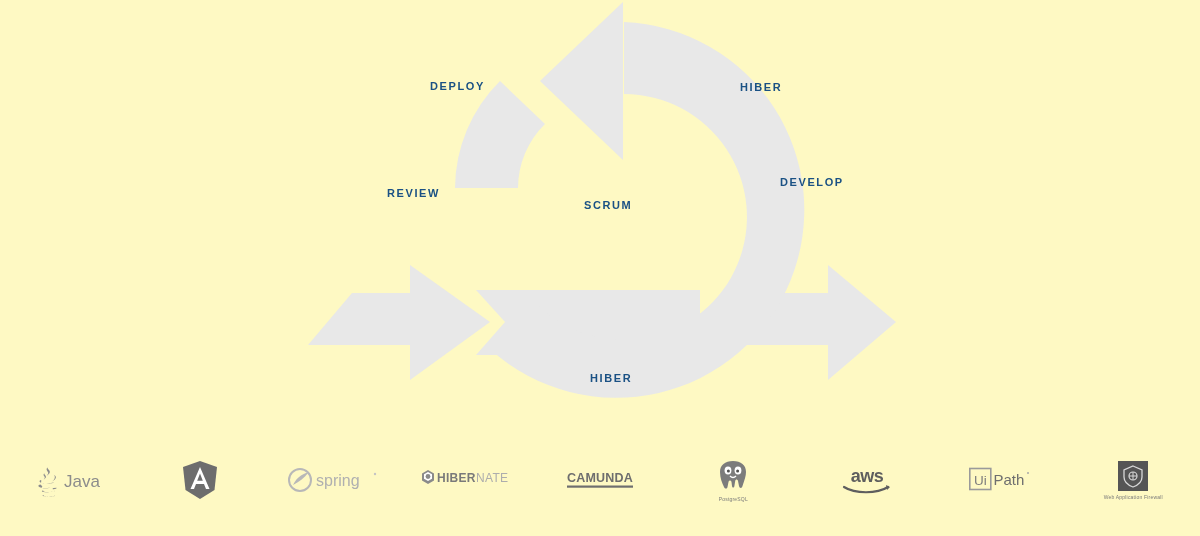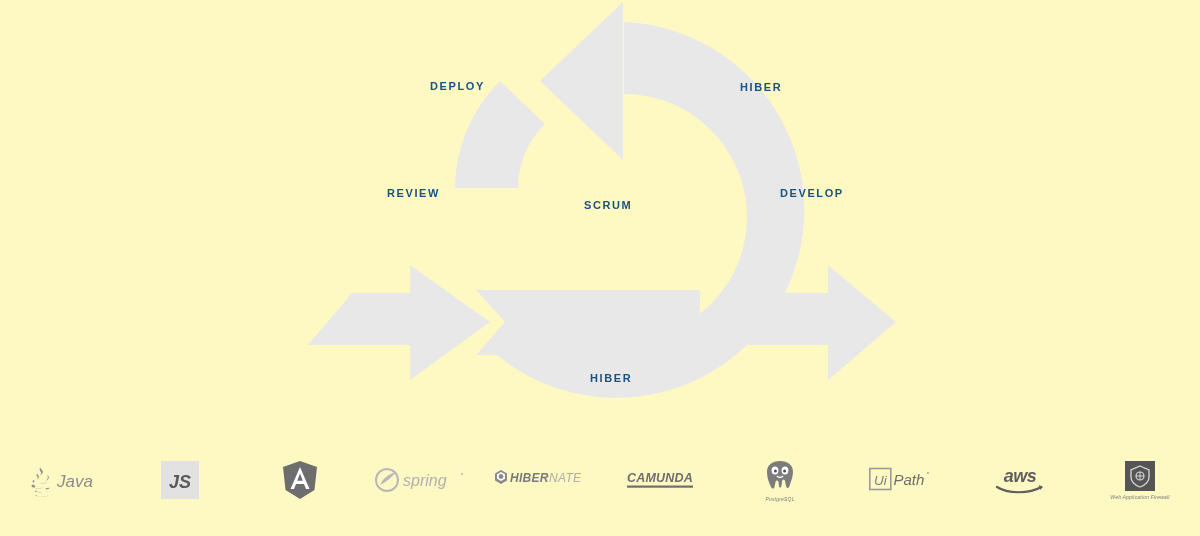--- a/index.html
+++ b/index.html
@@ -21,32 +21,31 @@
     color: #1a5184;
     font-size: 11px;
     font-weight: bold;
     letter-spacing: 1.6px;
     white-space: nowrap;
     font-family: "Liberation Sans", sans-serif;
   }
   .lbl-deploy  { left: 430px; top: 80px; }
   .lbl-test    { left: 740px; top: 81px; }
   .lbl-review  { left: 387px; top: 187px; }
-  .lbl-develop { left: 780px; top: 187px; }
+  .lbl-develop { left: 780px; top: 176px; }
   .lbl-scrum   { left: 584px; top: 199px; text-align: right; }
   .lbl-design  { left: 590px; top: 372px; }
 
   
   #logo-strip {
     position: absolute;
     left: 0; top: 440px;
     width: 1200px; height: 80px;
     display: flex;
     align-items: center;
-    font-style: italic;
   }
   .logo-cell {
     flex: 1 1 0;
     height: 80px;
     display: flex;
     flex-direction: column;
     align-items: center;
     justify-content: center;
     position: relative;
   }
@@ -131,26 +130,20 @@
           <path d="M13.4 21.6c-1.5 0.4-2.5 1.2-1.8 1.9 2.1 2 10.5 2.1 13.9 0.5 0 0-1 0.5-2.4 0.8-4.8 1-9.4 0.4-8.3-0.6 0.6-0.5 1.1-0.7-1.4-2.6z"></path>
           <path d="M26.5 24.9c0 0-1.4 0.7-1 1 1.3 0.8 4.8-0.4 4-1.2z"></path>
           <path d="M16.1 27.4c-2 0.2-1.4 1.2 0.5 1.5 4.6 0.7 11.3 0.1 11.5-1.1 0 0-0.7 0.6-2.4 0.9-3.4 0.6-7.9 0.4-9-0.3-0.5-0.3-0.3-0.6-0.6-1z"></path>
           <path d="M26.8 11.8c0 0 3.2 2.7-1.5 6.6 3.8-2 5-4.8 1.5-6.6z"></path>
           <path d="M16 32.1c-1.3 0.9 0.6 1.4 3.9 1.5 4.5 0.2 8.2-0.5 8.2-1.2 0 0-0.8 0.5-2.1 0.8-3.6 0.8-8.6 0.4-9.2-0.4-0.2-0.3-0.3-0.5-0.8-0.7z"></path>
         </g>
         <text x="37" y="24" font-family="'Liberation Sans', sans-serif" font-size="17" fill="#8c8c8c">Java</text>
       </svg>
     </div>
 
-    <div class="logo-cell">
-      <svg width="38" height="38" viewBox="0 0 38 38">
-        <rect x="0" y="0" width="38" height="38" fill="#e2e2e2"></rect>
-        <text x="19" y="27" text-anchor="middle" font-family="'Liberation Sans', sans-serif" font-size="18" font-weight="bold" fill="#5a5a5a">JS</text>
-      </svg>
-    </div>
 
     <div class="logo-cell">
       <svg width="38" height="40" viewBox="0 0 38 40">
         <path d="M19 1 L36 7 L33.5 30 L19 39 L4.5 30 L2 7 Z" fill="#6d6d6d"></path>
         <path d="M19 7 L9.5 29 L13 29 L15 24 L23 24 L25 29 L28.5 29 Z M19 13.5 L21.8 20.8 L16.2 20.8 Z" fill="#ffffff"></path>
       </svg>
     </div>
 
     <div class="logo-cell">
       <svg width="92" height="30" viewBox="0 0 92 30">
@@ -189,37 +182,37 @@
         <ellipse cx="12" cy="11.5" rx="3.4" ry="3.9" fill="#ffffff"></ellipse>
         <ellipse cx="22" cy="11.5" rx="3.4" ry="3.9" fill="#ffffff"></ellipse>
         <circle cx="12.4" cy="12" r="1.5" fill="#4f4f4f"></circle>
         <circle cx="21.6" cy="12" r="1.5" fill="#4f4f4f"></circle>
         <path d="M14 17 C 16 19, 18 19, 20 17" stroke="#ffffff" stroke-width="1.4" fill="none"></path>
       </svg>
       <div class="logo-caption">PostgreSQL</div>
     </div>
 
     <div class="logo-cell">
+      <svg width="52" height="32" viewBox="0 0 52 32">
+        <text x="26" y="18" text-anchor="middle" font-family="'Liberation Sans', sans-serif" font-size="18" font-weight="bold" fill="#5e5e5e" letter-spacing="-0.5">aws</text>
+        <path d="M3 23 C 14 30, 36 30, 47 23" stroke="#5e5e5e" stroke-width="2.2" fill="none" stroke-linecap="round"></path>
+        <path d="M45 21 L49 23 L46 26 Z" fill="#5e5e5e"></path>
+      </svg>
+    </div>
+
+    <div class="logo-cell">
       <svg width="62" height="26" viewBox="0 0 62 26">
         <rect x="0.8" y="1.5" width="21" height="21" fill="none" stroke="#9a9a9a" stroke-width="1.6"></rect>
         <text x="11.3" y="17.5" text-anchor="middle" font-family="'Liberation Sans', sans-serif" font-size="13.5" fill="#7d7d7d">Ui</text>
         <text x="24.5" y="18" font-family="'Liberation Sans', sans-serif" font-size="15" fill="#6e6e6e">Path</text>
         <circle cx="59" cy="6" r="1" fill="#a8a8a8"></circle>
       </svg>
     </div>
 
     <div class="logo-cell">
-      <svg width="52" height="32" viewBox="0 0 52 32">
-        <text x="26" y="18" text-anchor="middle" font-family="'Liberation Sans', sans-serif" font-size="18" font-weight="bold" fill="#5e5e5e" letter-spacing="-0.5">aws</text>
-        <path d="M3 23 C 14 30, 36 30, 47 23" stroke="#5e5e5e" stroke-width="2.2" fill="none" stroke-linecap="round"></path>
-        <path d="M45 21 L49 23 L46 26 Z" fill="#5e5e5e"></path>
-      </svg>
-    </div>
-
-    <div class="logo-cell">
       <svg width="30" height="30" viewBox="0 0 30 30">
         <rect x="0" y="0" width="30" height="30" fill="#555555"></rect>
         <path d="M15 5 L24 9 L24 16 C 24 21, 19 24.5, 15 26 C 11 24.5, 6 21, 6 16 L 6 9 Z" fill="none" stroke="#d8d8d8" stroke-width="1.3"></path>
         <circle cx="15" cy="15" r="4" fill="none" stroke="#d8d8d8" stroke-width="1.2"></circle>
         <path d="M15 11 L15 19 M11 15 L19 15" stroke="#d8d8d8" stroke-width="1"></path>
       </svg>
       <div class="logo-caption">Web Application Firewall</div>
     </div>
 
   </div>

